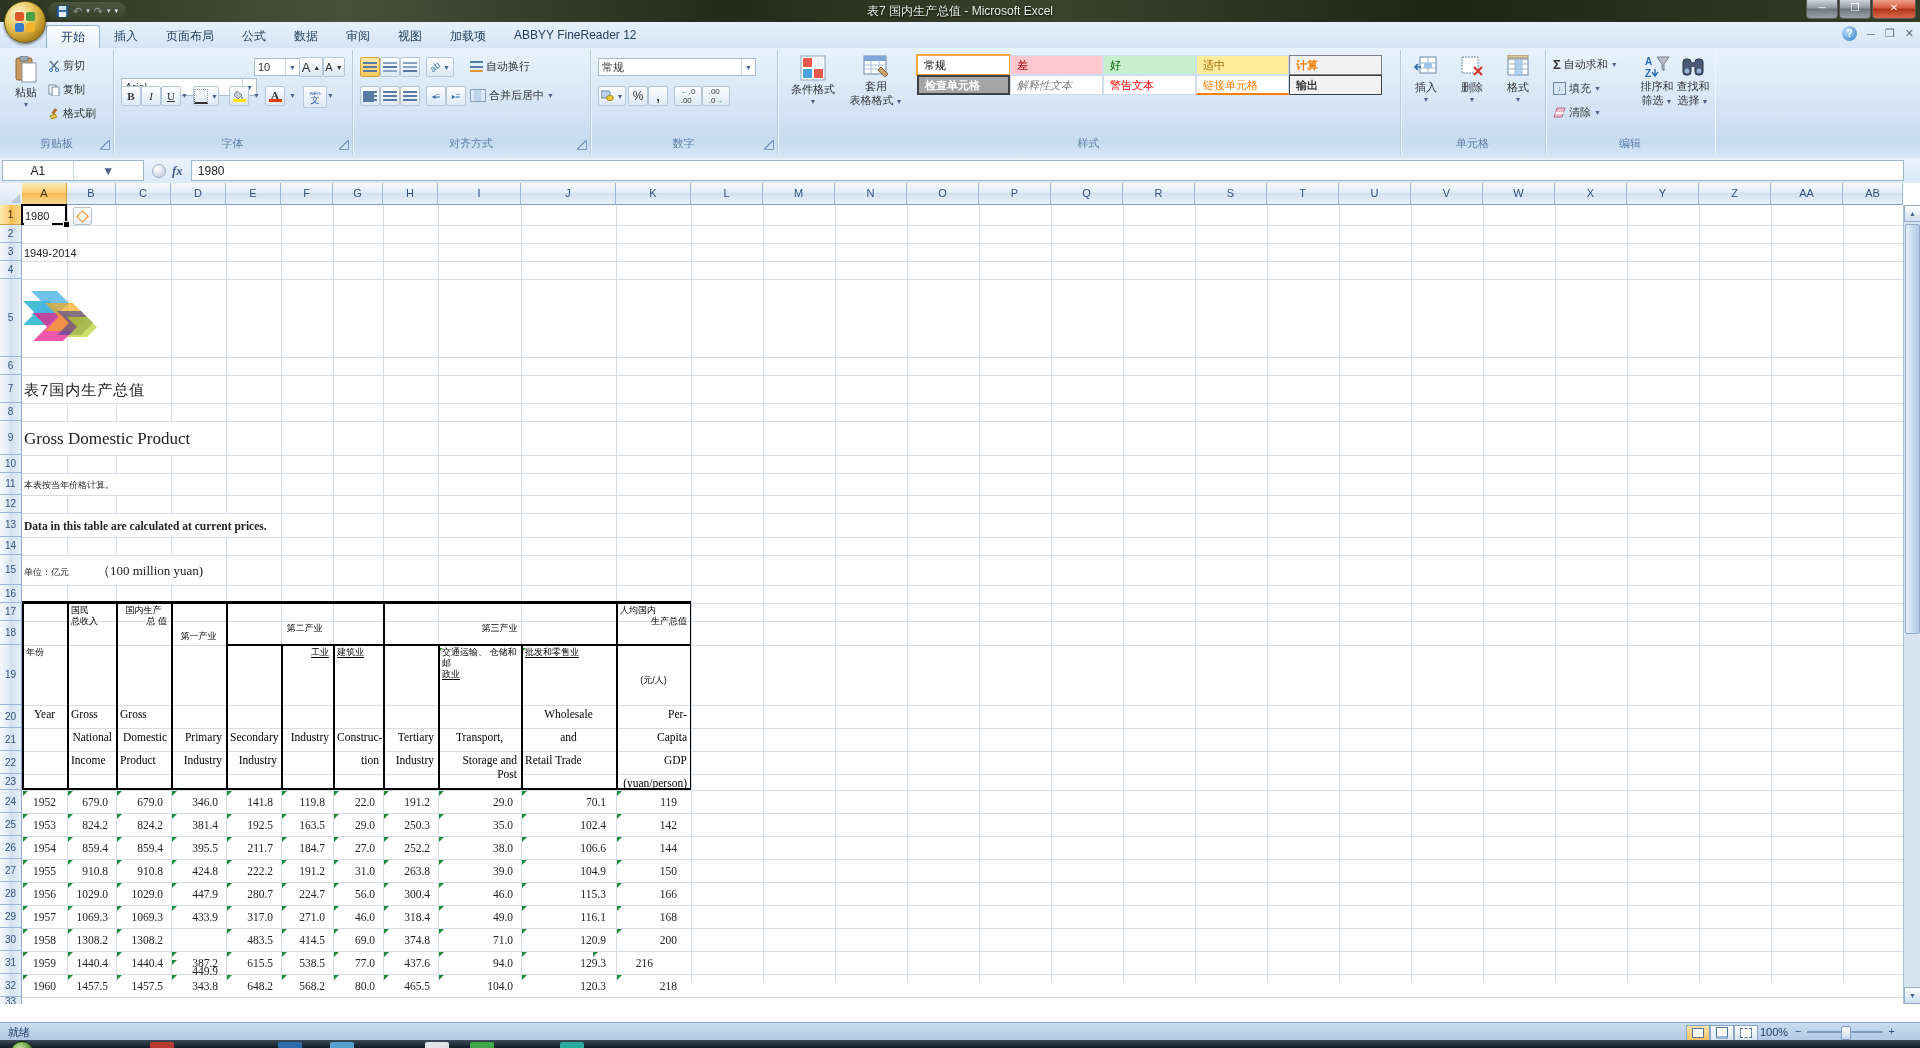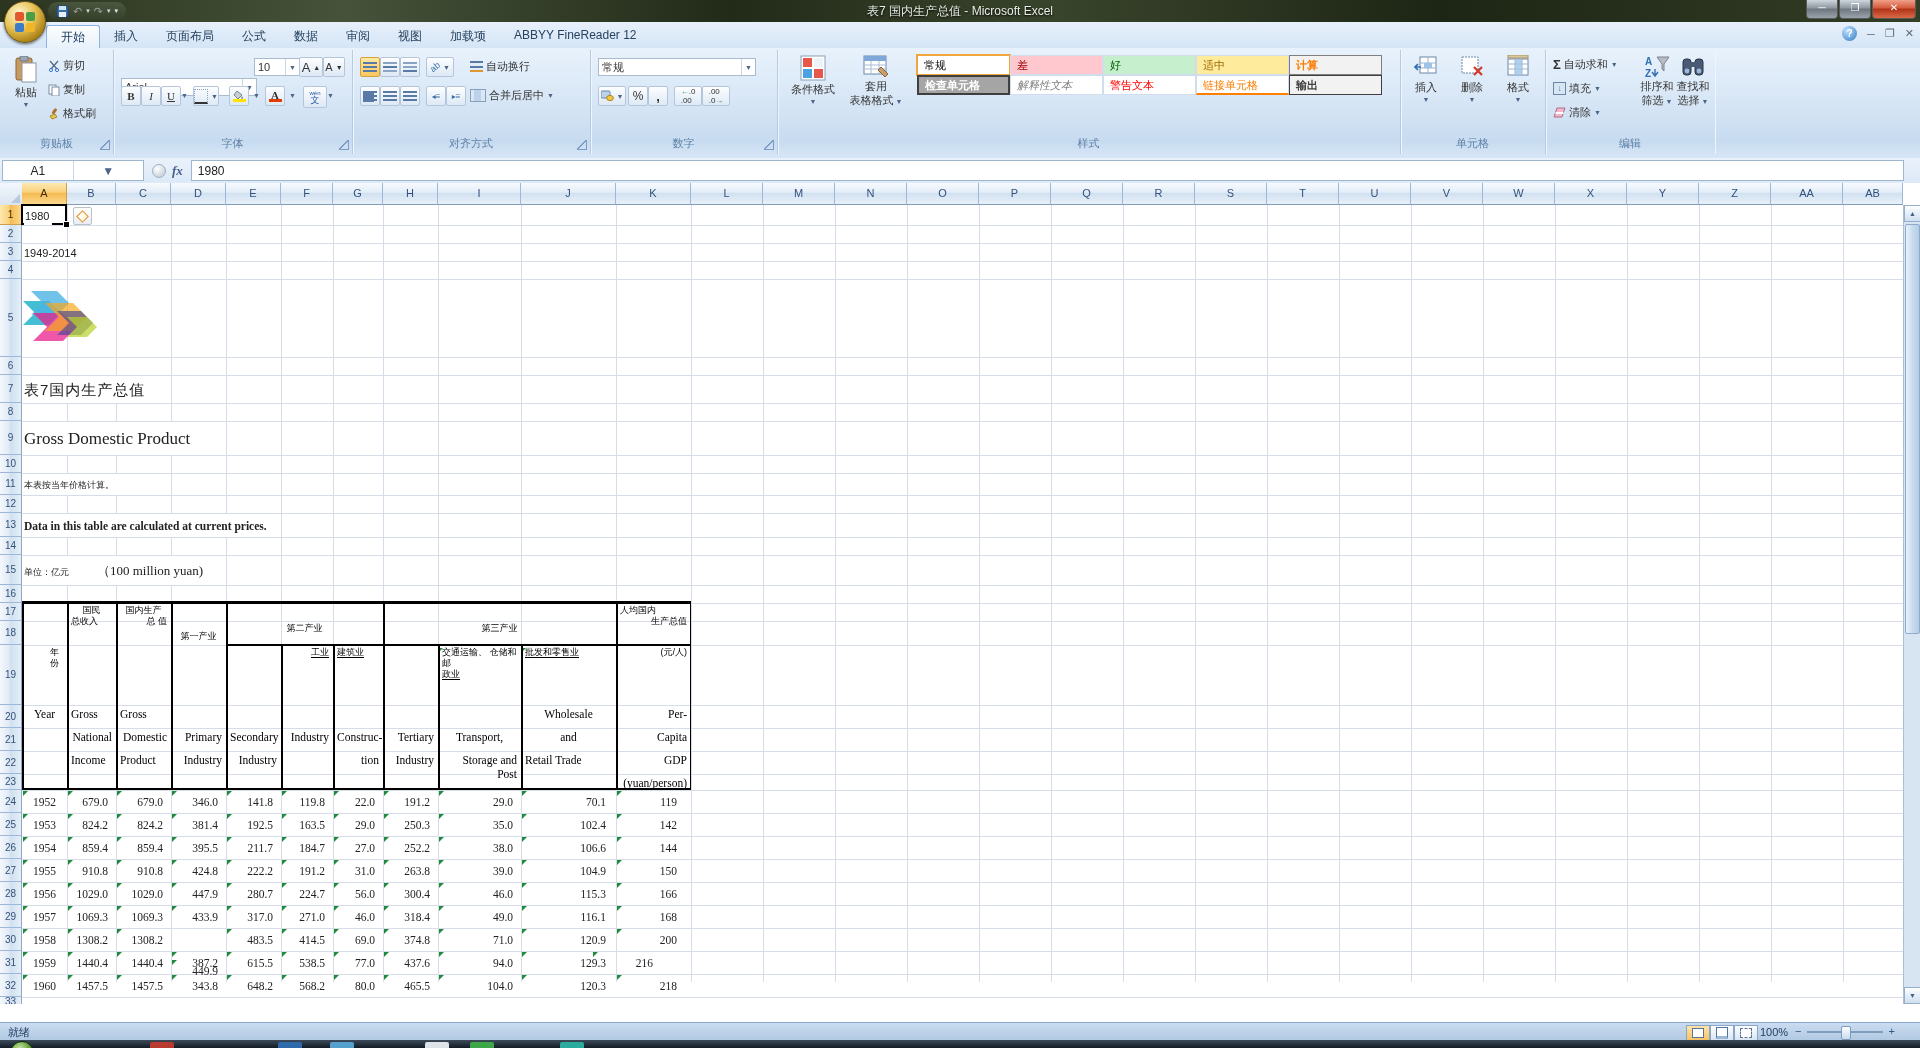--- a/index.html
+++ b/index.html
@@ -633,58 +633,58 @@
         <path d="M8 8 L34 8 L46 20 L34 32 L8 32 L20 20 Z" fill="#36a9e1" opacity=".8"></path>
         <path d="M10 30 L40 30 L54 44 L40 58 L10 58 L24 44 Z" fill="#e5007d" opacity=".75"></path>
         <path d="M22 20 L50 20 L64 34 L50 48 L22 48 L36 34 Z" fill="#f59c00" opacity=".7"></path>
         <path d="M34 28 L58 28 L70 40 L58 52 L34 52 L46 40 Z" fill="#2d2e83" opacity=".65"></path>
         <path d="M44 34 L64 34 L74 44 L64 54 L44 54 L54 44 Z" fill="#afca0b" opacity=".7"></path>
       </g>
     </svg>
 
     <div id="theader">
         <div class="thl " style="left: 67px; top: 422px; width: 49px; height: 40px; position: absolute;">
-          <div style="text-align: center; padding: 0px 4px;"><span>国民</span></div>
+          <div style="text-align: left; padding: 0px 4px;"><span>国民</span></div>
           <div style="text-align: left; padding: 0px 4px;"><span>总收入</span></div>
         </div>
         <div class="thl " style="left: 116px; top: 422px; width: 55px; height: 40px; position: absolute;">
           <div style="text-align: center; padding: 0px 4px;"><span>国内生产</span></div>
           <div style="text-align: right; padding: 0px 4px;"><span>总 值</span></div>
         </div>
         <div class="thl " style="left: 171px; top: 440px; width: 55px; height: 22px; position: absolute;">
           <div style="text-align: center; padding: 8px 4px;"><span>第一产业</span></div>
         </div>
         <div class="thl " style="left: 226px; top: 440px; width: 157px; height: 22px; position: absolute;">
           <div style="text-align: center; padding: 0px 4px;"><span>第二产业</span></div>
         </div>
         <div class="thl " style="left: 383px; top: 440px; width: 233px; height: 22px; position: absolute;">
           <div style="text-align: center; padding: 0px 4px;"><span>第三产业</span></div>
         </div>
         <div class="thl " style="left: 616px; top: 422px; width: 75px; height: 40px; position: absolute;">
           <div style="text-align: left; padding: 0px 4px;"><span>人均国内</span></div>
           <div style="text-align: right; padding: 0px 4px;"><span>生产总值</span></div>
         </div>
-        <div class="thl " style="left: 22px; top: 464px; width: 45px; height: 58px; position: absolute; padding-left: 24px;">
+        <div class="thl " style="left: 22px; top: 464px; width: 45px; height: 58px; position: absolute;">
           <div style="text-align: left; padding: 0px 4px;"><span>年份</span></div>
         </div>
         <div class="thl " style="left: 281px; top: 464px; width: 52px; height: 58px; position: absolute;">
           <div style="text-align: right; padding: 0px 4px;"><span class="u">工业</span></div>
         </div>
         <div class="thl " style="left: 333px; top: 464px; width: 50px; height: 58px; position: absolute;">
           <div style="text-align: left; padding: 0px 4px;"><span class="u">建筑业</span></div>
         </div>
         <div class="thl tri-sm" style="left: 438px; top: 464px; width: 83px; height: 58px; position: absolute;">
           <div style="text-align: left; padding: 0px 4px;"><span>交通运输、 仓储和邮</span></div>
           <div style="text-align: left; padding: 0px 4px;"><span class="u">政业</span></div>
         </div>
         <div class="thl tri-sm" style="left: 521px; top: 464px; width: 110px; height: 58px; position: absolute;">
           <div style="text-align: left; padding: 0px 4px;"><span class="u">批发和零售业</span></div>
         </div>
         <div class="thl " style="left: 616px; top: 464px; width: 75px; height: 58px; position: absolute;">
-          <div style="text-align: right; padding: 0px 4px;"><span>(元/人)</span></div>
+          <div style="text-align: center; padding: 0px 4px; margin-top: 28px;"><span>(元/人)</span></div>
         </div>
         <div class="thl thl-en" style="left: 22px; top: 524px; width: 45px; height: 21px; position: absolute;">
           <div style="text-align: center; padding: 0px 4px;"><span>Year</span></div>
         </div>
         <div class="thl thl-en" style="left: 67px; top: 524px; width: 49px; height: 21px; position: absolute;">
           <div style="text-align: left; padding: 0px 4px;"><span>Gross</span></div>
         </div>
         <div class="thl thl-en" style="left: 116px; top: 524px; width: 55px; height: 21px; position: absolute;">
           <div style="text-align: left; padding: 0px 4px;"><span>Gross</span></div>
         </div>

